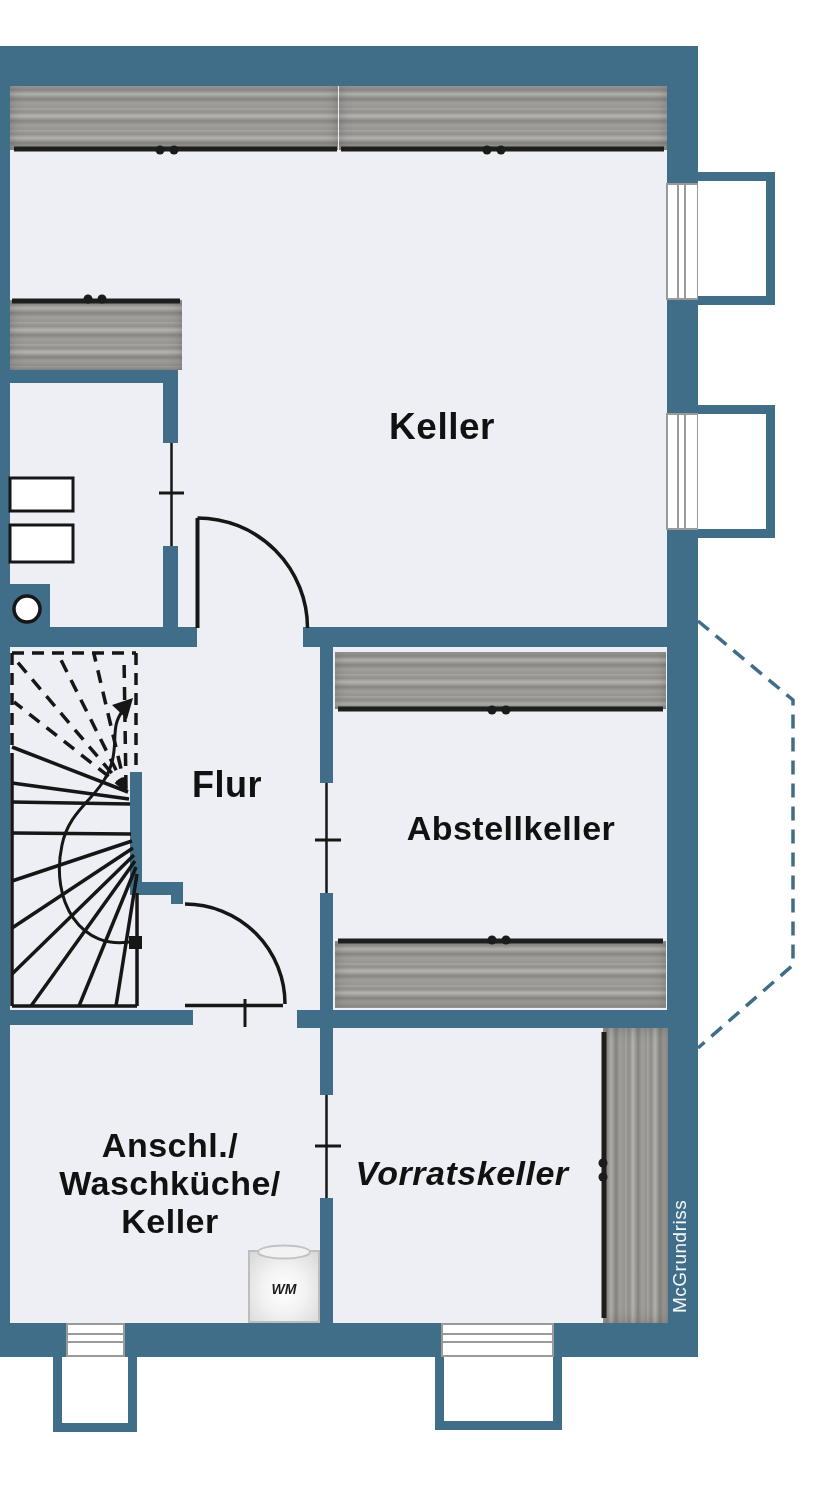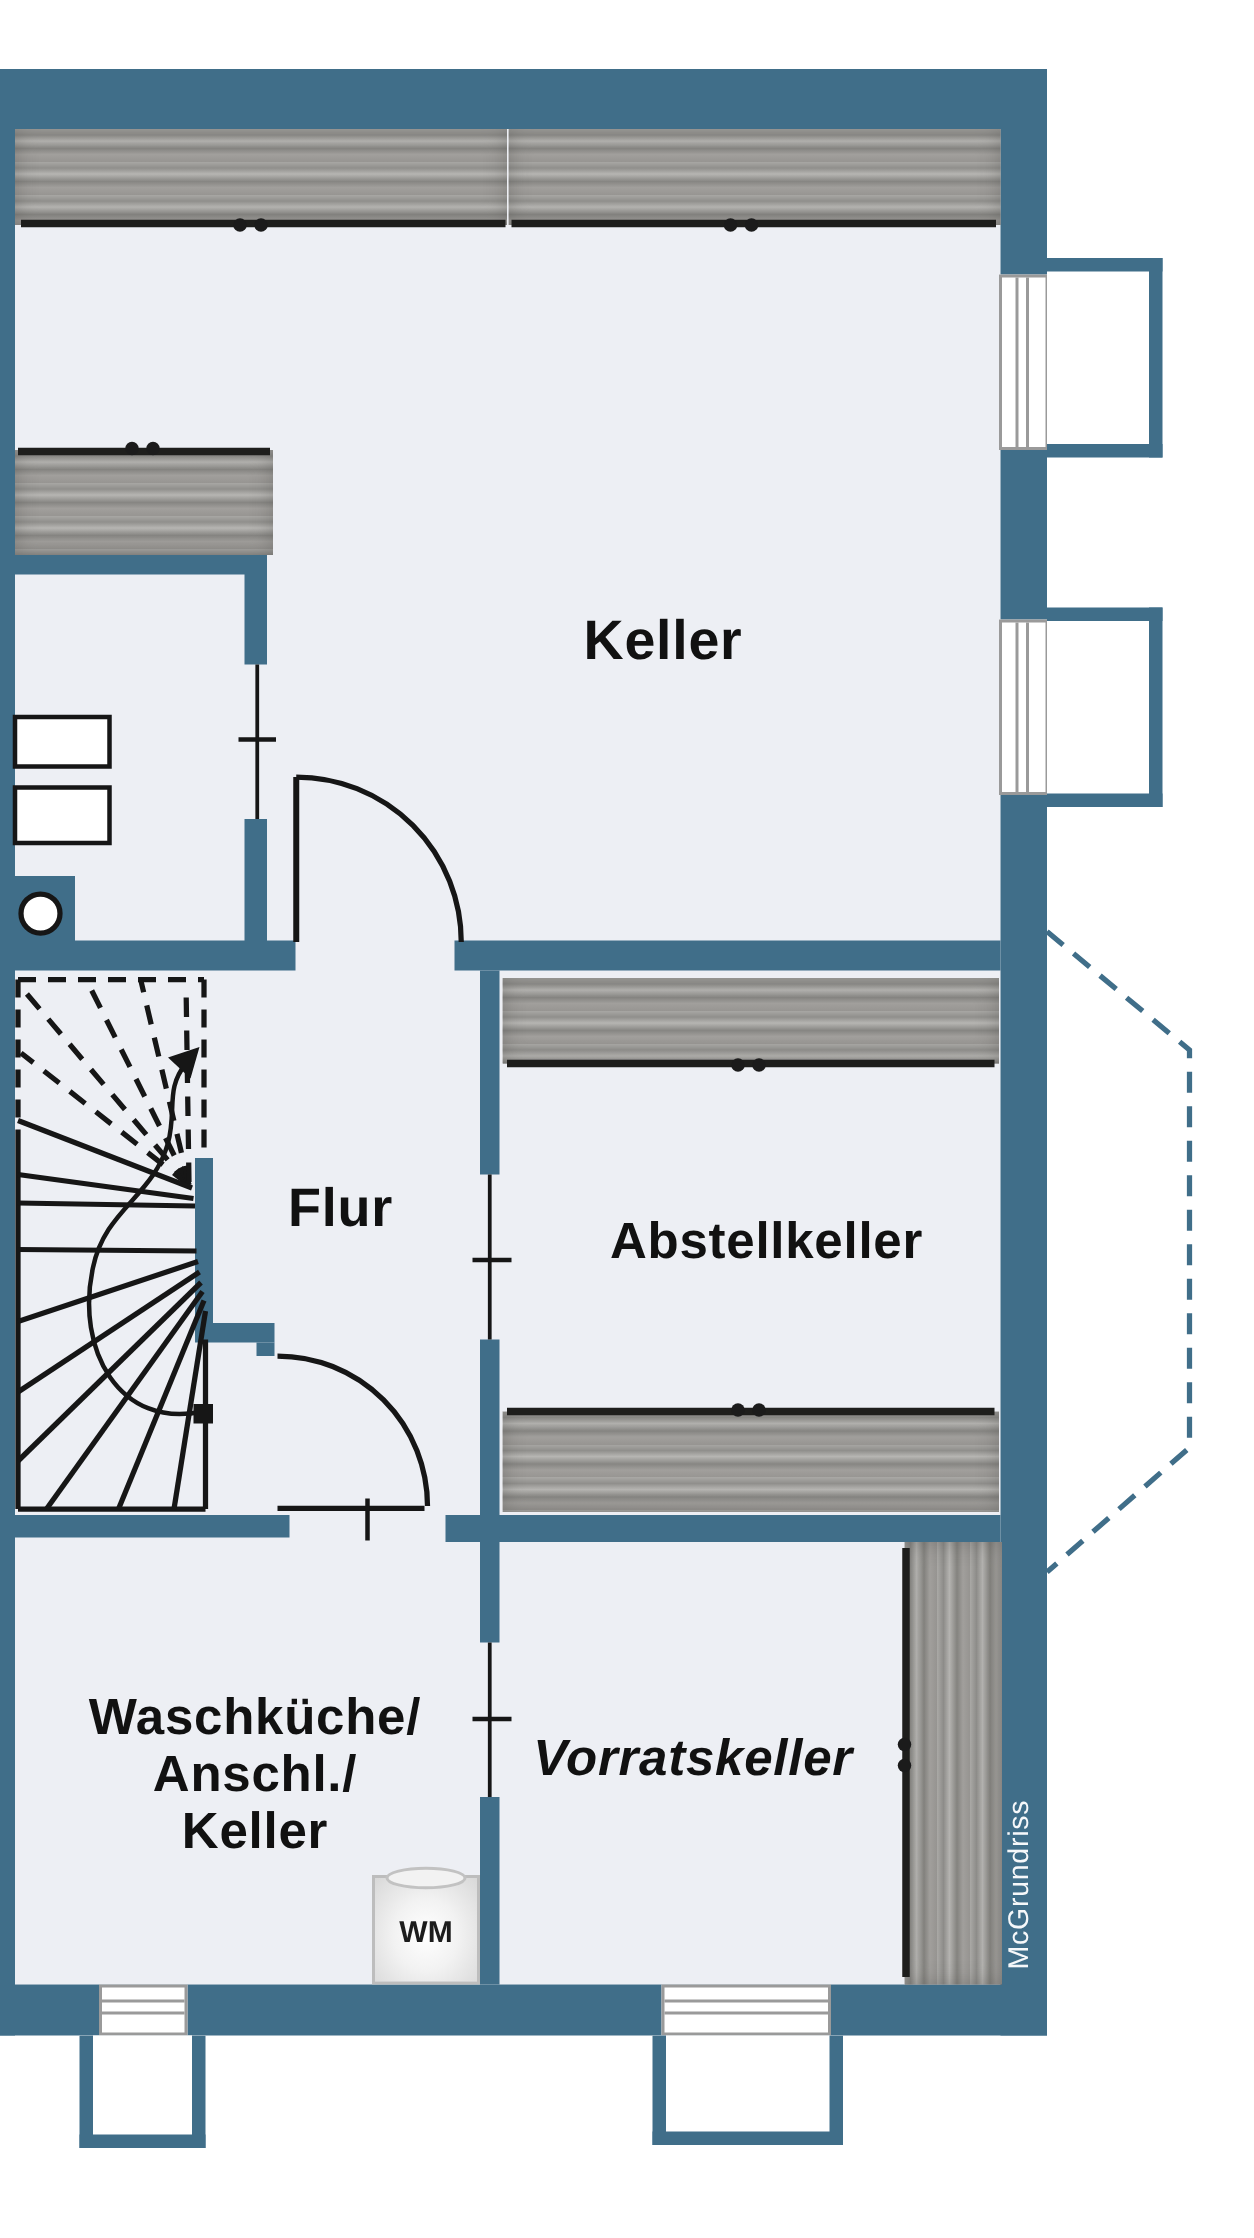--- a/index.html
+++ b/index.html
@@ -20,21 +20,21 @@
   .window{position:absolute;background:#ffffff;border:2px solid var(--frame);box-sizing:border-box;}
   .well{position:absolute;background:#ffffff;box-sizing:border-box;}
   .well.right{border:9px solid var(--wall);border-left:none;}
   .well.bottom{border:9px solid var(--wall);border-top:none;}
   .room-label{position:absolute;transform:translate(-50%,-50%);color:var(--text);
       font-weight:700;white-space:nowrap;text-align:center;letter-spacing:.5px;}
   #wm-box{position:absolute;left:248px;top:1250px;width:72px;height:73px;
       background:radial-gradient(ellipse at 50% 55%, #ffffff 0%, #f2f2f2 45%, #d8d8d8 100%);
       border:2px solid #bdbdbd;box-sizing:border-box;}
   #wm-label{position:absolute;transform:translate(-50%,-50%);left:284px;top:1289px;
-      font-weight:700;font-size:20px;color:#1c1c1c;}
+      font-weight:700;font-size:14px;color:#1c1c1c;font-style:italic;}
   #watermark{position:absolute;left:669px;top:1213px;height:100px;width:26px;
       writing-mode:vertical-rl;transform:rotate(180deg);color:var(--wm);
       font-size:19px;font-weight:400;letter-spacing:.5px;}
   svg{position:absolute;left:0;top:0;}
 </style>
 </head>
 <body>
 
 <div id="stage">
 
@@ -178,25 +178,25 @@
       </g>
       <path d="M 135 941 C 80 953, 50 900, 62 845 C 70 806, 102 798, 112 762 C 118 740, 110 726, 124 709" stroke-width="3"></path>
       <polygon points="133,698 112,705 127,719" fill="#161616" stroke="none"></polygon>
       <rect x="129" y="936" width="13" height="13" fill="#161616" stroke="none"></rect>
     </g>
 
     <ellipse cx="284" cy="1252" rx="26" ry="6.5" fill="#f2f2f2" stroke="#c2c2c2" stroke-width="2"></ellipse>
   </svg>
 
   <div class="room-label" style="left:442px;top:427px;font-size:37px;">Keller</div>
-  <div class="room-label" style="left:227px;top:805px;font-size:36px;">Flur</div>
+  <div class="room-label" style="left:227px;top:785px;font-size:36px;">Flur</div>
   <div class="room-label" style="left:511px;top:828px;font-size:34px;text-align:center;">Abstellkeller</div>
   <div class="room-label" style="left:170px;top:1183px;font-size:34px;line-height:38px;">
+    <div>Anschl./</div>
     <div>Waschküche/</div>
-    <div>Anschl./</div>
     <div>Keller</div>
   </div>
   <div class="room-label" style="left:462px;top:1173px;font-size:34px;font-style:italic;">Vorratskeller</div>
   <div id="wm-label">WM</div>
 
   <div id="watermark">McGrundriss</div>
 
 </div>
 
 </body></html>

